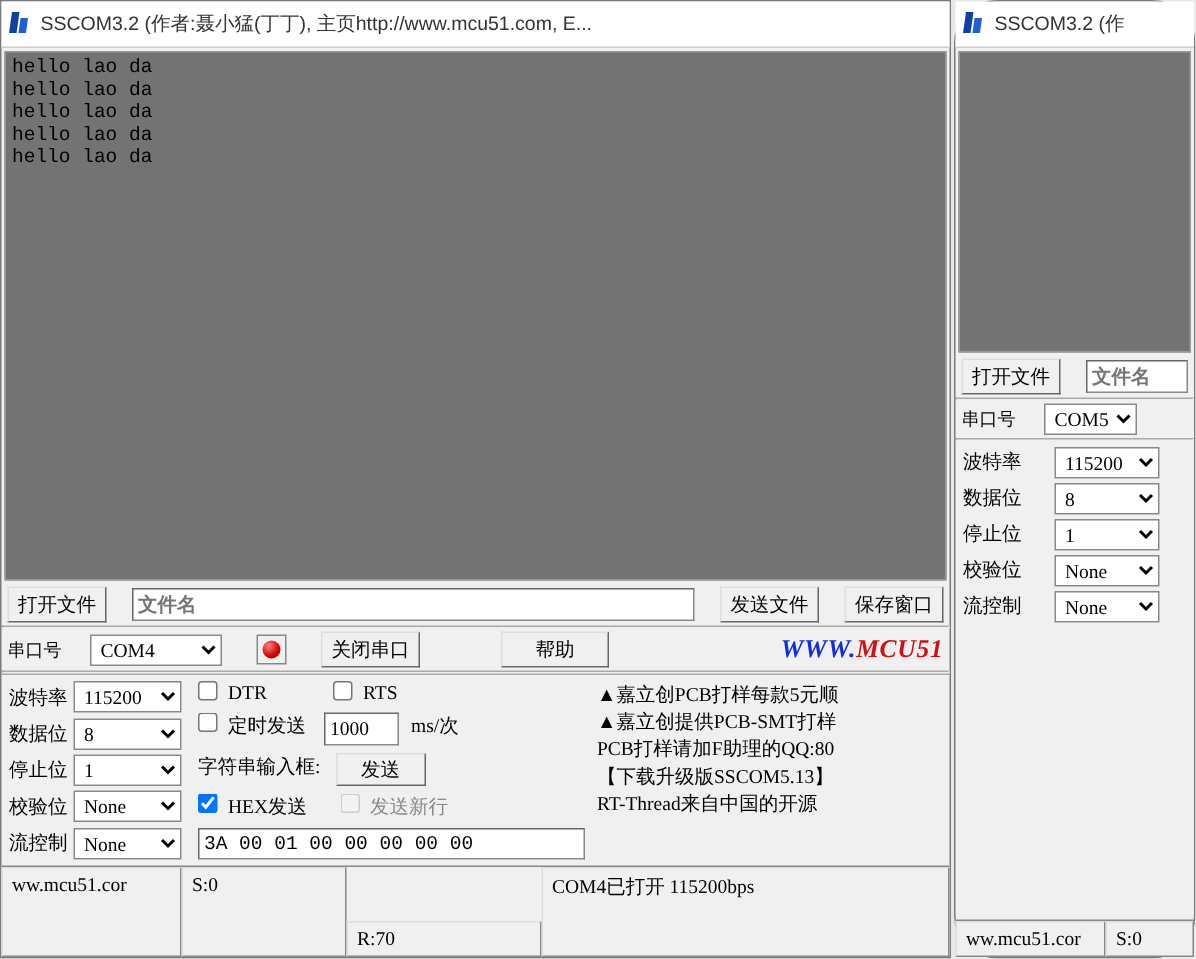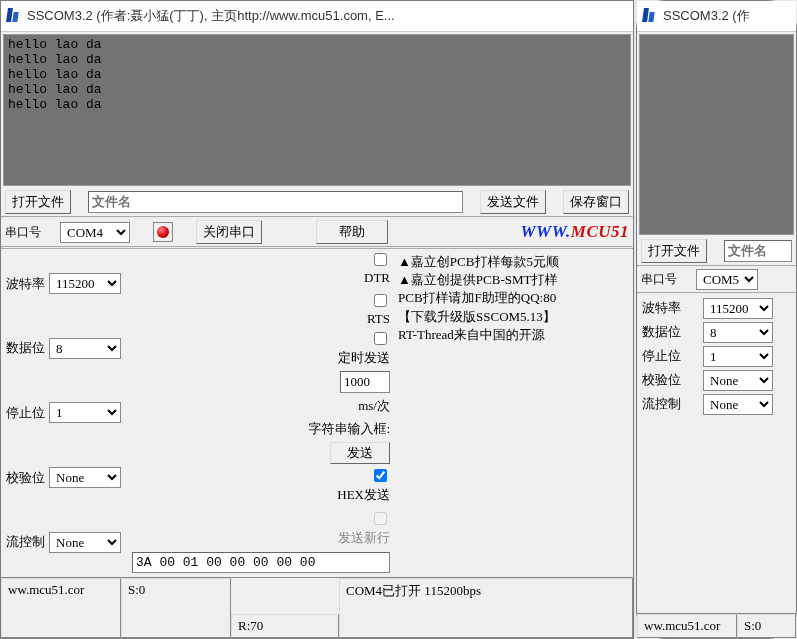--- a/index.html
+++ b/index.html
@@ -138,21 +138,21 @@
   }
   .settings-col label { white-space: nowrap; }
   .mid-col {
     padding: 4px 6px;
     font-family: SimSun;
     font-size: 13px;
     display: flex;
     flex-direction: column;
     gap: 5px;
   }
-  .chk-row { display: flex; align-items: flex-end; gap: 4px; flex-direction: column; }
+  .chk-row { display: flex; align-items: flex-start; gap: 4px; }
   .chk-row input[type=checkbox] { margin: 0 3px 0 0; }
   .chk-row .disabled { color: #888; }
   .ad-col {
     flex: 1;
     padding: 4px 2px;
     font-family: SimSun;
     font-size: 13px;
     line-height: 1.4;
     overflow: hidden;
     white-space: nowrap;
@@ -196,21 +196,21 @@
     <button class="btn">打开文件</button>
     <input class="txt-input" style="flex: 1 1 0%; font-weight: bold;" placeholder="文件名">
     <button class="btn">发送文件</button>
     <button class="btn">保存窗口</button>
   </div>
 
   <hr class="divider-line">
 
   <div class="toolbar-row">
     <label style="margin-right:2px;">串口号</label>
-    <select class="combo" style="width:70px;">
+    <select class="combo" style="width:88px;">
       <option>COM4</option>
     </select>
     <span class="record-btn" style="margin:0 6px;">
       <span class="record-dot"></span>
     </span>
     <button class="btn">关闭串口</button>
     <span style="width:20px;"></span>
     <button class="btn" style="padding:2px 22px;">帮助</button>
     <span style="flex:1;"></span>
     <span class="link-mcu">
@@ -267,21 +267,21 @@
       <div>▲嘉立创提供PCB-SMT打样</div>
       <div>PCB打样请加F助理的QQ:80</div>
       <div>【下载升级版SSCOM5.13】</div>
       <div>RT-Thread来自中国的开源</div>
     </div>
   </div>
 
   <div class="statusbar">
     <div class="status-cell" style="width:120px;">ww.mcu51.cor</div>
     <div class="status-cell" style="width:110px;">S:0</div>
-    <div class="status-cell" style="width:108px;margin-top:36px;">R:70</div>
+    <div class="status-cell" style="width:130px;margin-top:36px;">R:70</div>
     <div class="status-cell" style="flex:1;">COM4已打开  115200bps</div>
   </div>
 </div>
 
 <div class="window" style="left:636px;top:0;width:161px;height:639px;border-radius:29px;">
   <div class="titlebar">
     <span class="app-icon"></span>
     <span>SSCOM3.2 (作</span>
   </div>
 

